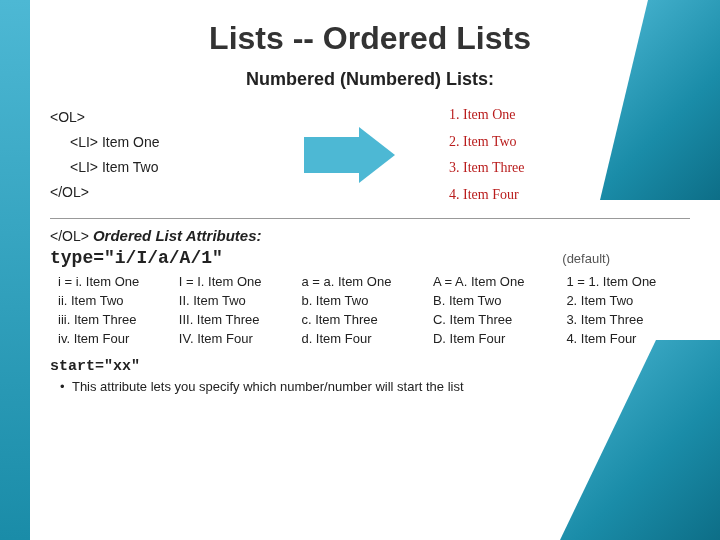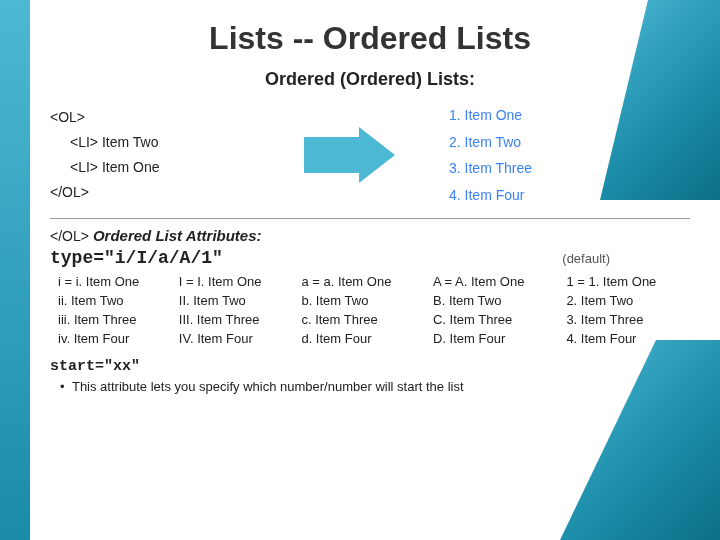--- a/index.html
+++ b/index.html
@@ -82,23 +82,24 @@
       flex: 0 0 80px;
       display: flex;
       align-items: center;
       justify-content: center;
     }
 
     
     .numbered-list-block {
       flex: 1;
       font-size: 14px;
-      color: #3b82f6;
+      color: #b91c1c;
       line-height: 1.9;
       padding-left: 20px;
+      font-family: Liberation Serif, serif;
     }
 
     
     .divider {
       border: none;
       border-top: 1px solid #999;
       margin: 8px 0;
     }
 
     .type-label {
@@ -170,28 +171,28 @@
 <body>
 
 <div class="bg-shape-top-right"></div>
 <div class="bg-shape-bottom-right"></div>
 <div class="bg-shape-bottom-left"></div>
 
 <div class="content">
 
   <h1>Lists -- Ordered Lists</h1>
 
-  <div class="centered-title">Ordered (Ordered) Lists:</div>
+  <div class="centered-title">Numbered (Numbered) Lists:</div>
 
   <div class="top-section">
 
     <div class="code-list-block">
       <div>&lt;OL&gt;</div>
+      <div style="padding-left:20px;">&lt;LI&gt; Item One</div>
       <div style="padding-left:20px;">&lt;LI&gt; Item Two</div>
-      <div style="padding-left:20px;">&lt;LI&gt; Item One</div>
       <div>&lt;/OL&gt;</div>
     </div>
 
     <div class="arrow-container">
       <div style="position:relative; display:flex; align-items:center;">
         <div style="width:55px; height:36px; background:#4db8d4; position:relative;"></div>
         <div style="width:0; height:0; border-top:28px solid transparent; border-bottom:28px solid transparent; border-left:36px solid #4db8d4;"></div>
       </div>
     </div>
 

